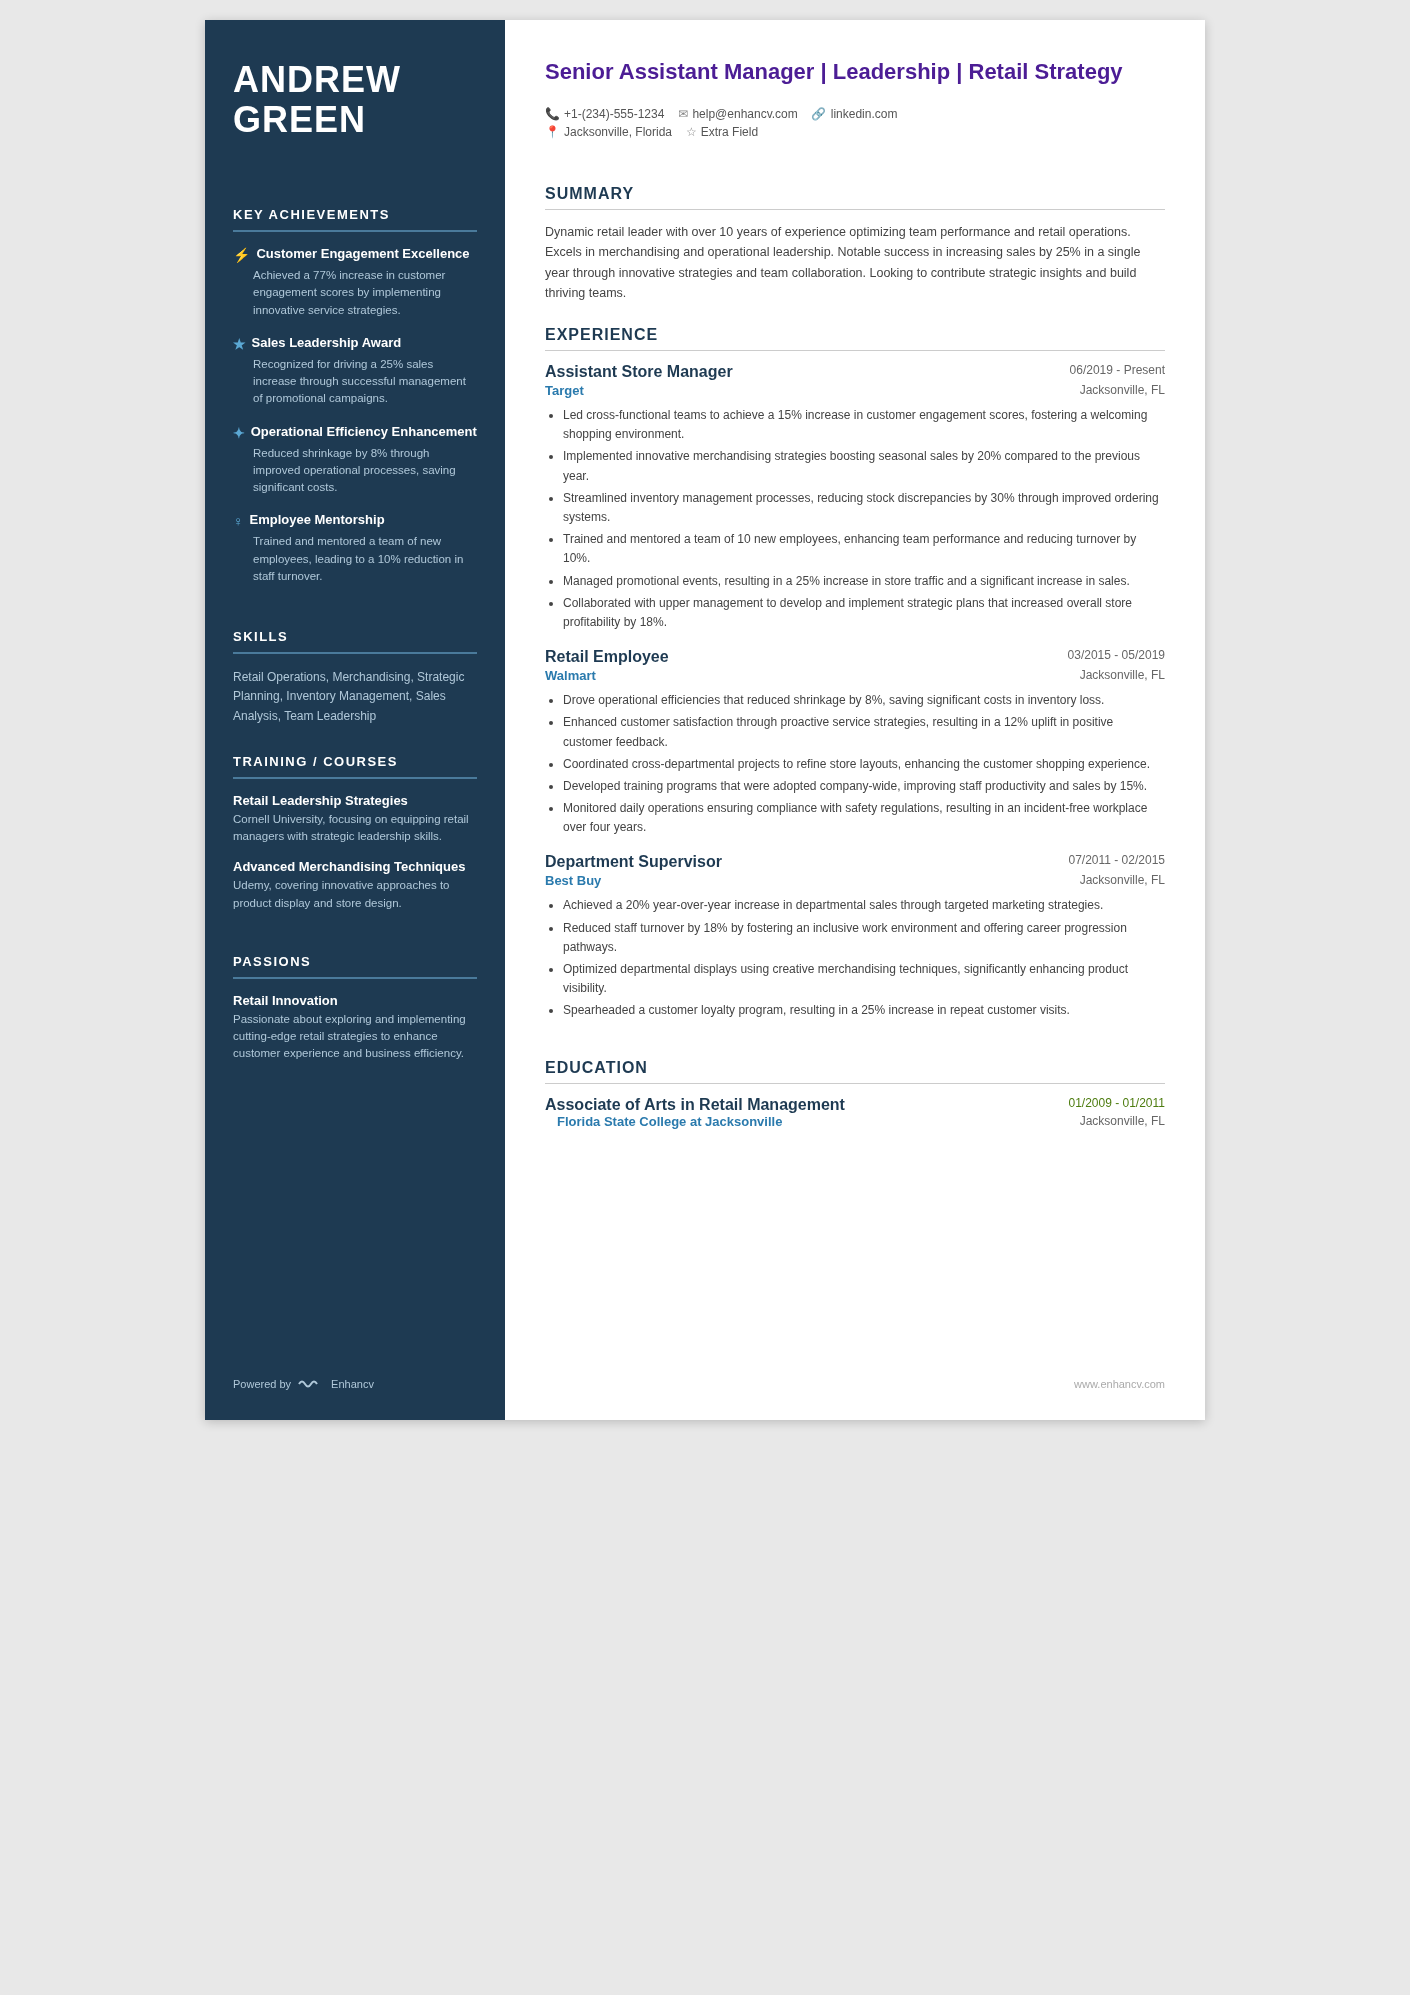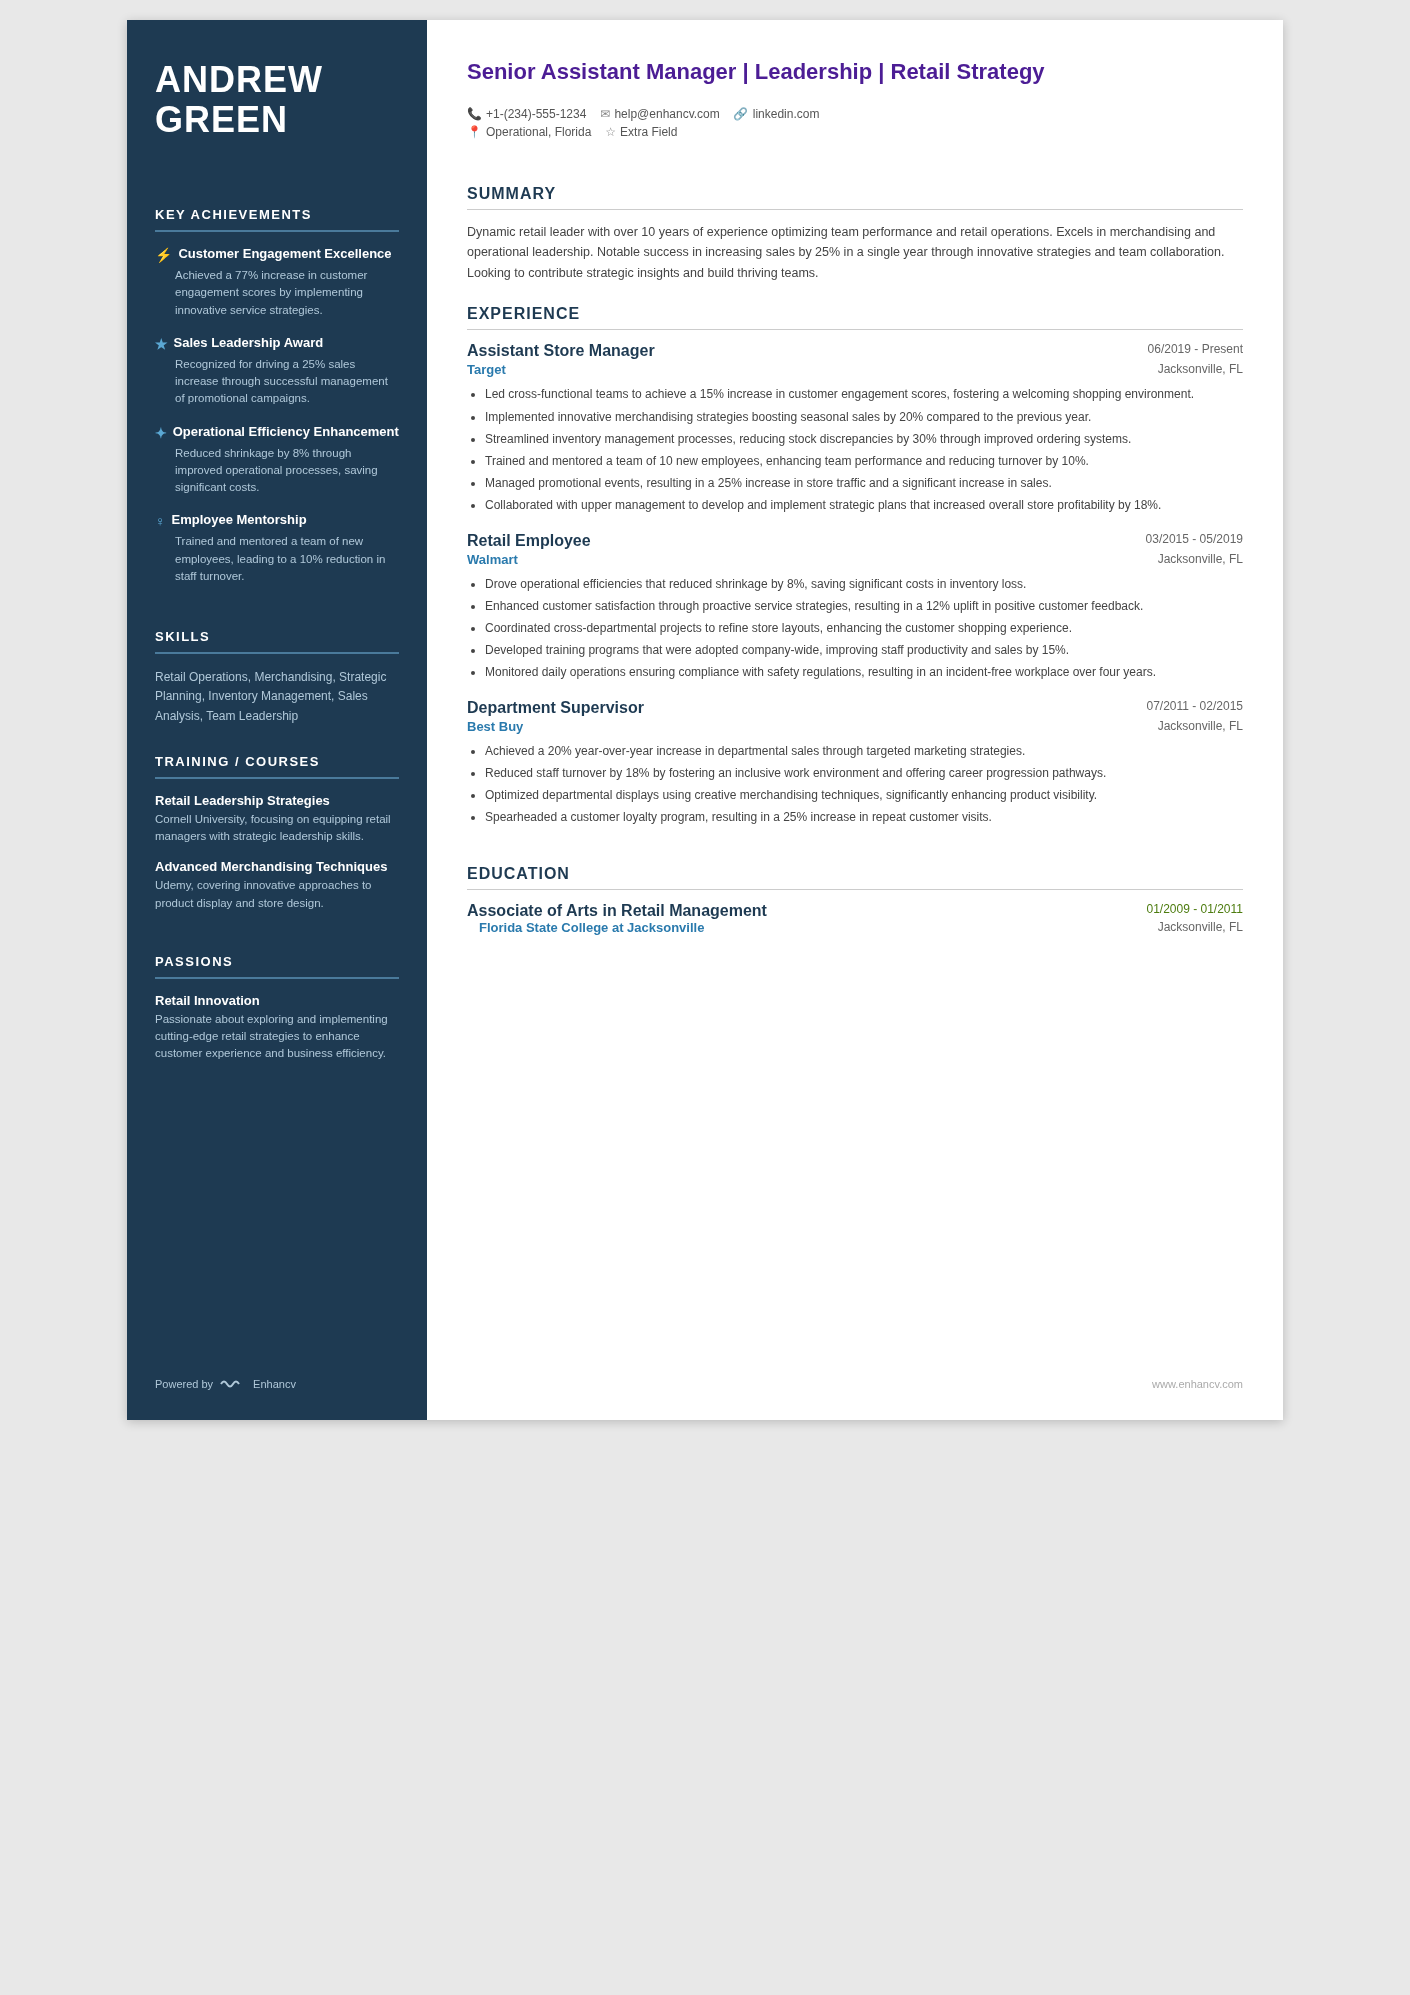--- a/index.html
+++ b/index.html
@@ -4,21 +4,21 @@
   <style>
     * { margin: 0; padding: 0; box-sizing: border-box; }
     body {
       font-family: 'Arial', sans-serif;
       background: #e8e8e8;
       display: flex;
       justify-content: center;
       padding: 20px;
     }
     .resume {
-      width: 1156px;
+      width: 1000px;
       background: #fff;
       display: flex;
       min-height: 1400px;
       box-shadow: 0 2px 10px rgba(0,0,0,0.2);
     }
     
     .sidebar {
       width: 300px;
       min-width: 300px;
       background: #1e3a52;
@@ -346,21 +346,21 @@
           <span>help@enhancv.com</span>
         </div>
         <div class="contact-item">
           <span class="contact-icon">🔗</span>
           <span>linkedin.com</span>
         </div>
       </div>
       <div class="contact-row">
         <div class="contact-item">
           <span class="contact-icon">📍</span>
-          <span>Operational, Florida</span>
+          <span>Jacksonville, Florida</span>
         </div>
         <div class="contact-item">
           <span class="contact-icon">☆</span>
           <span>Extra Field</span>
         </div>
       </div>
     </div>
 
     <div class="section-title">SUMMARY</div>
     <hr class="main-divider">

